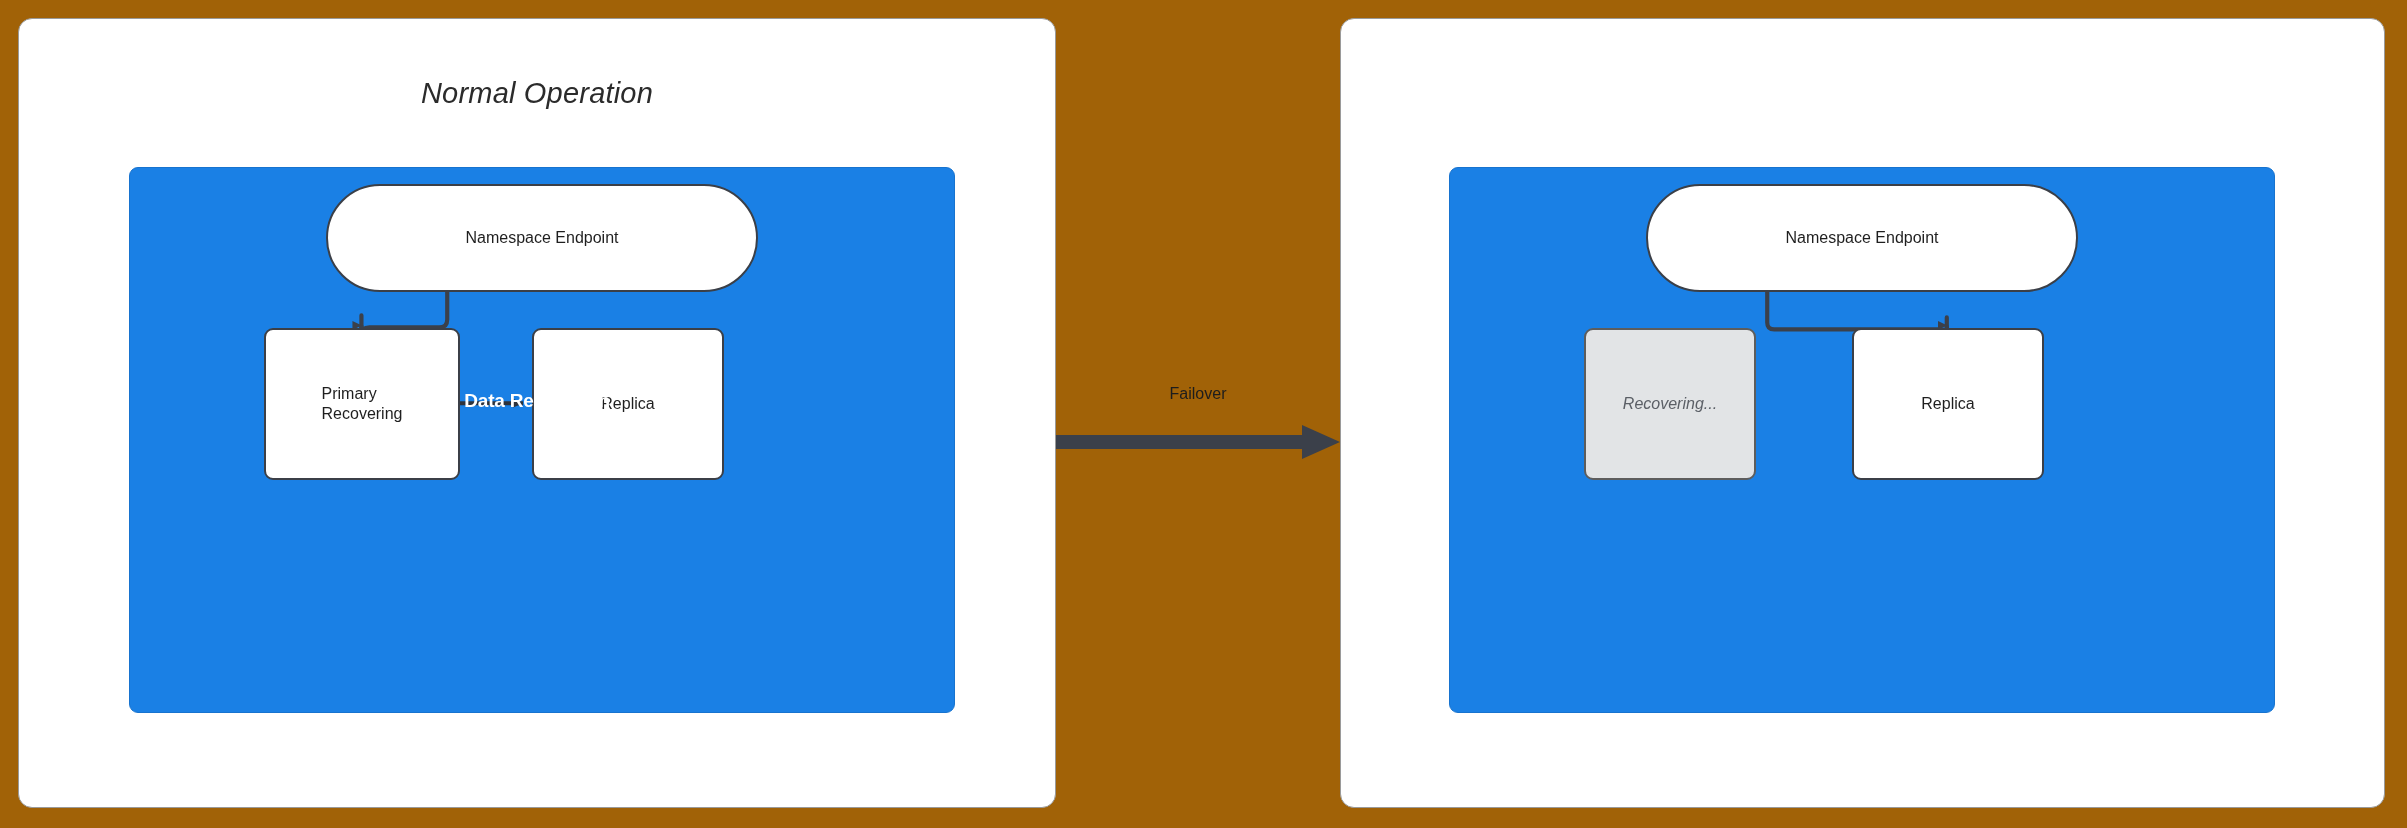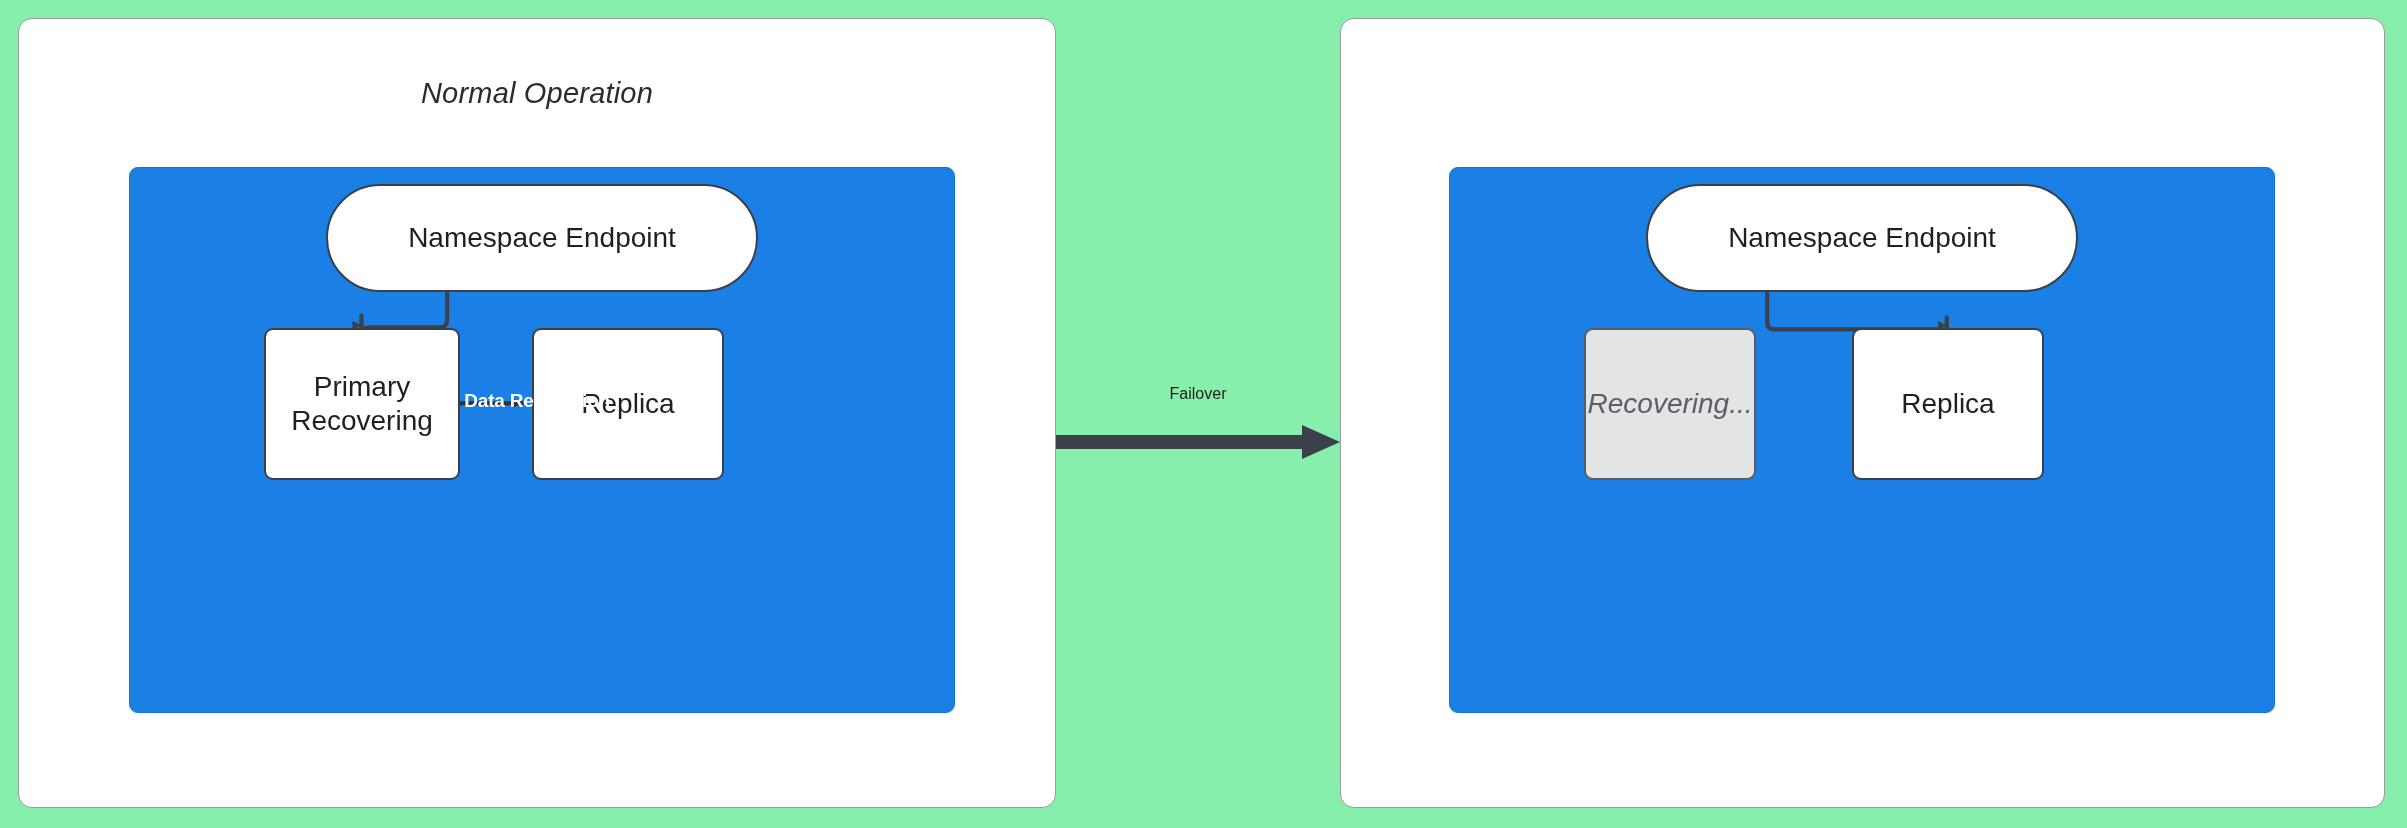--- a/index.html
+++ b/index.html
@@ -5,21 +5,21 @@
   html, body {
     margin: 0;
     padding: 0;
     background: #ffffff;
     font-family: "Liberation Sans", sans-serif;
   }
   #stage {
     position: relative;
     width: 2407px;
     height: 828px;
-    background: #86efac;
+    background: #a16207;
     overflow: hidden;
   }
 
   
   .panel {
     position: absolute;
     box-sizing: border-box;
     background: #ffffff;
     border: 1.6px solid #9a9a9a;
     border-radius: 14px;
@@ -51,25 +51,25 @@
   #blue-left  { left: 110px; top: 148px; width: 826px; height: 546px; }
   #blue-right { left: 108px; top: 148px; width: 826px; height: 546px; }
 
   
   .node {
     position: absolute;
     box-sizing: border-box;
     display: flex;
     align-items: center;
     justify-content: center;
-    text-align: center;
+    text-align: left;
     background: #ffffff;
     border: 2.1px solid #3b3f47;
     color: #1f1f1f;
-    font-size: 28px;
+    font-size: 16px;
     line-height: 1.22;
     z-index: 3;
   }
   .node.pill { border-radius: 999px; }
   .node.box  { border-radius: 9px; }
   .node.recovering {
     background: #e2e4e6;
     border-color: #5d5d5d;
     color: #5b5f66;
     font-style: italic;

